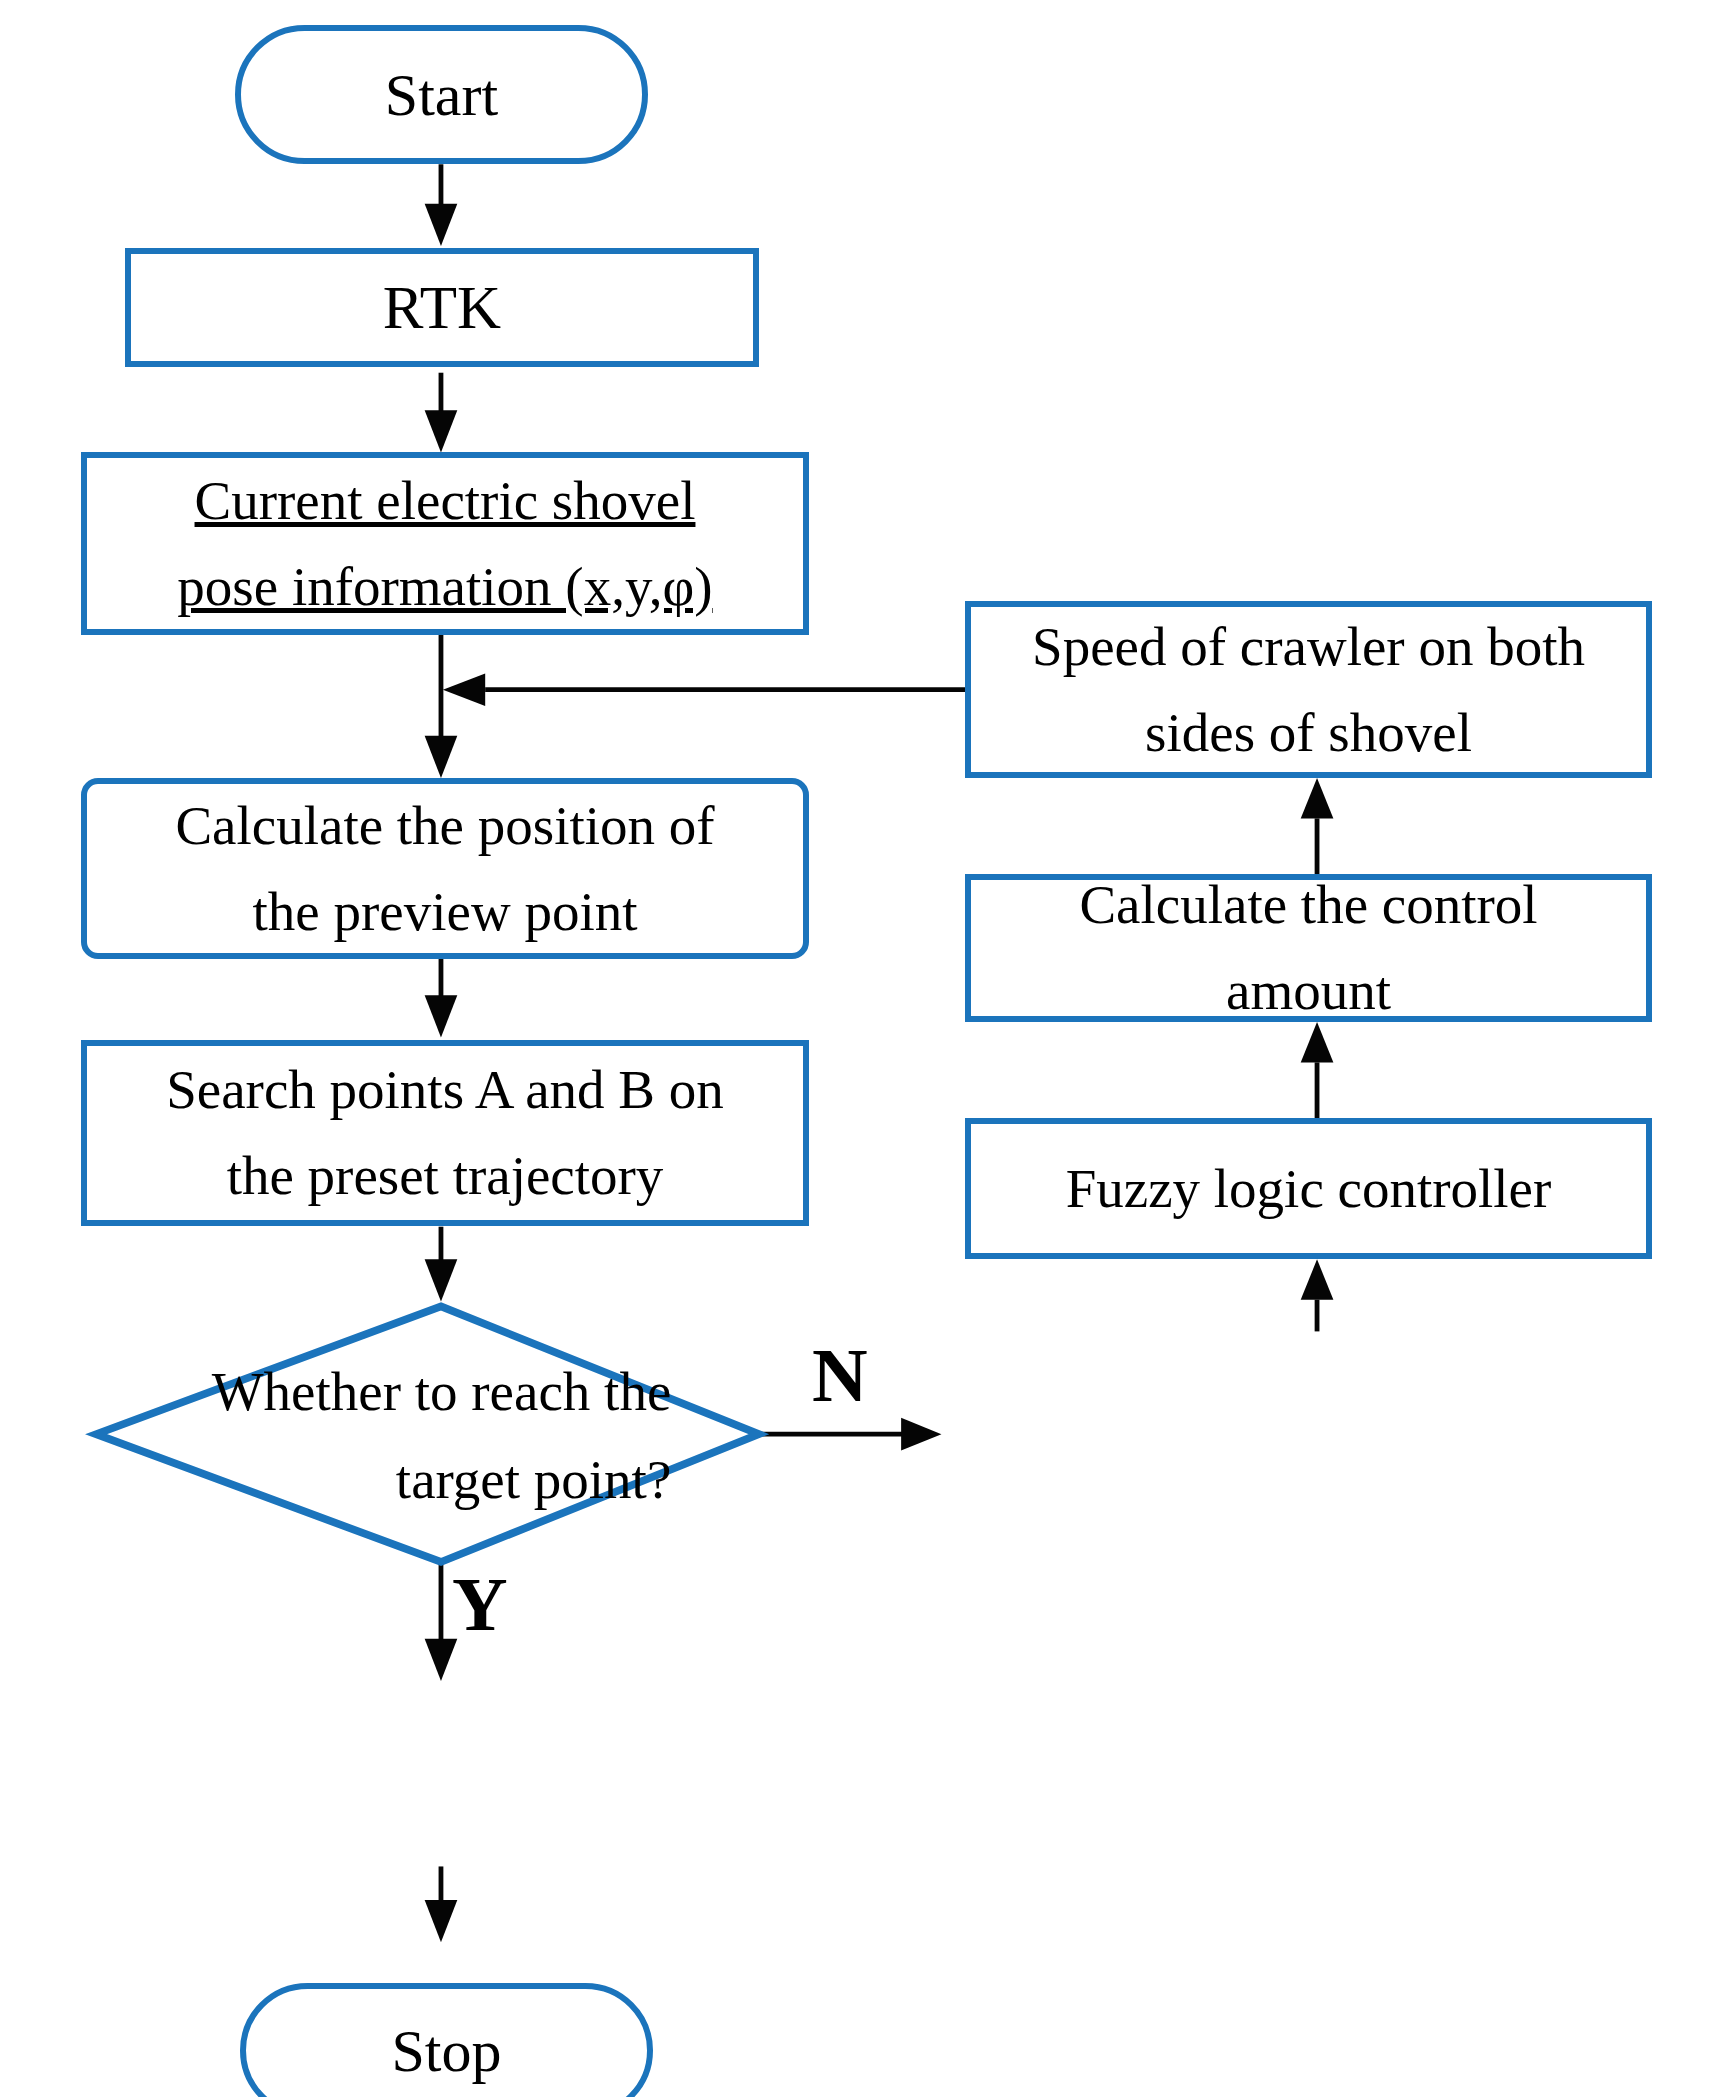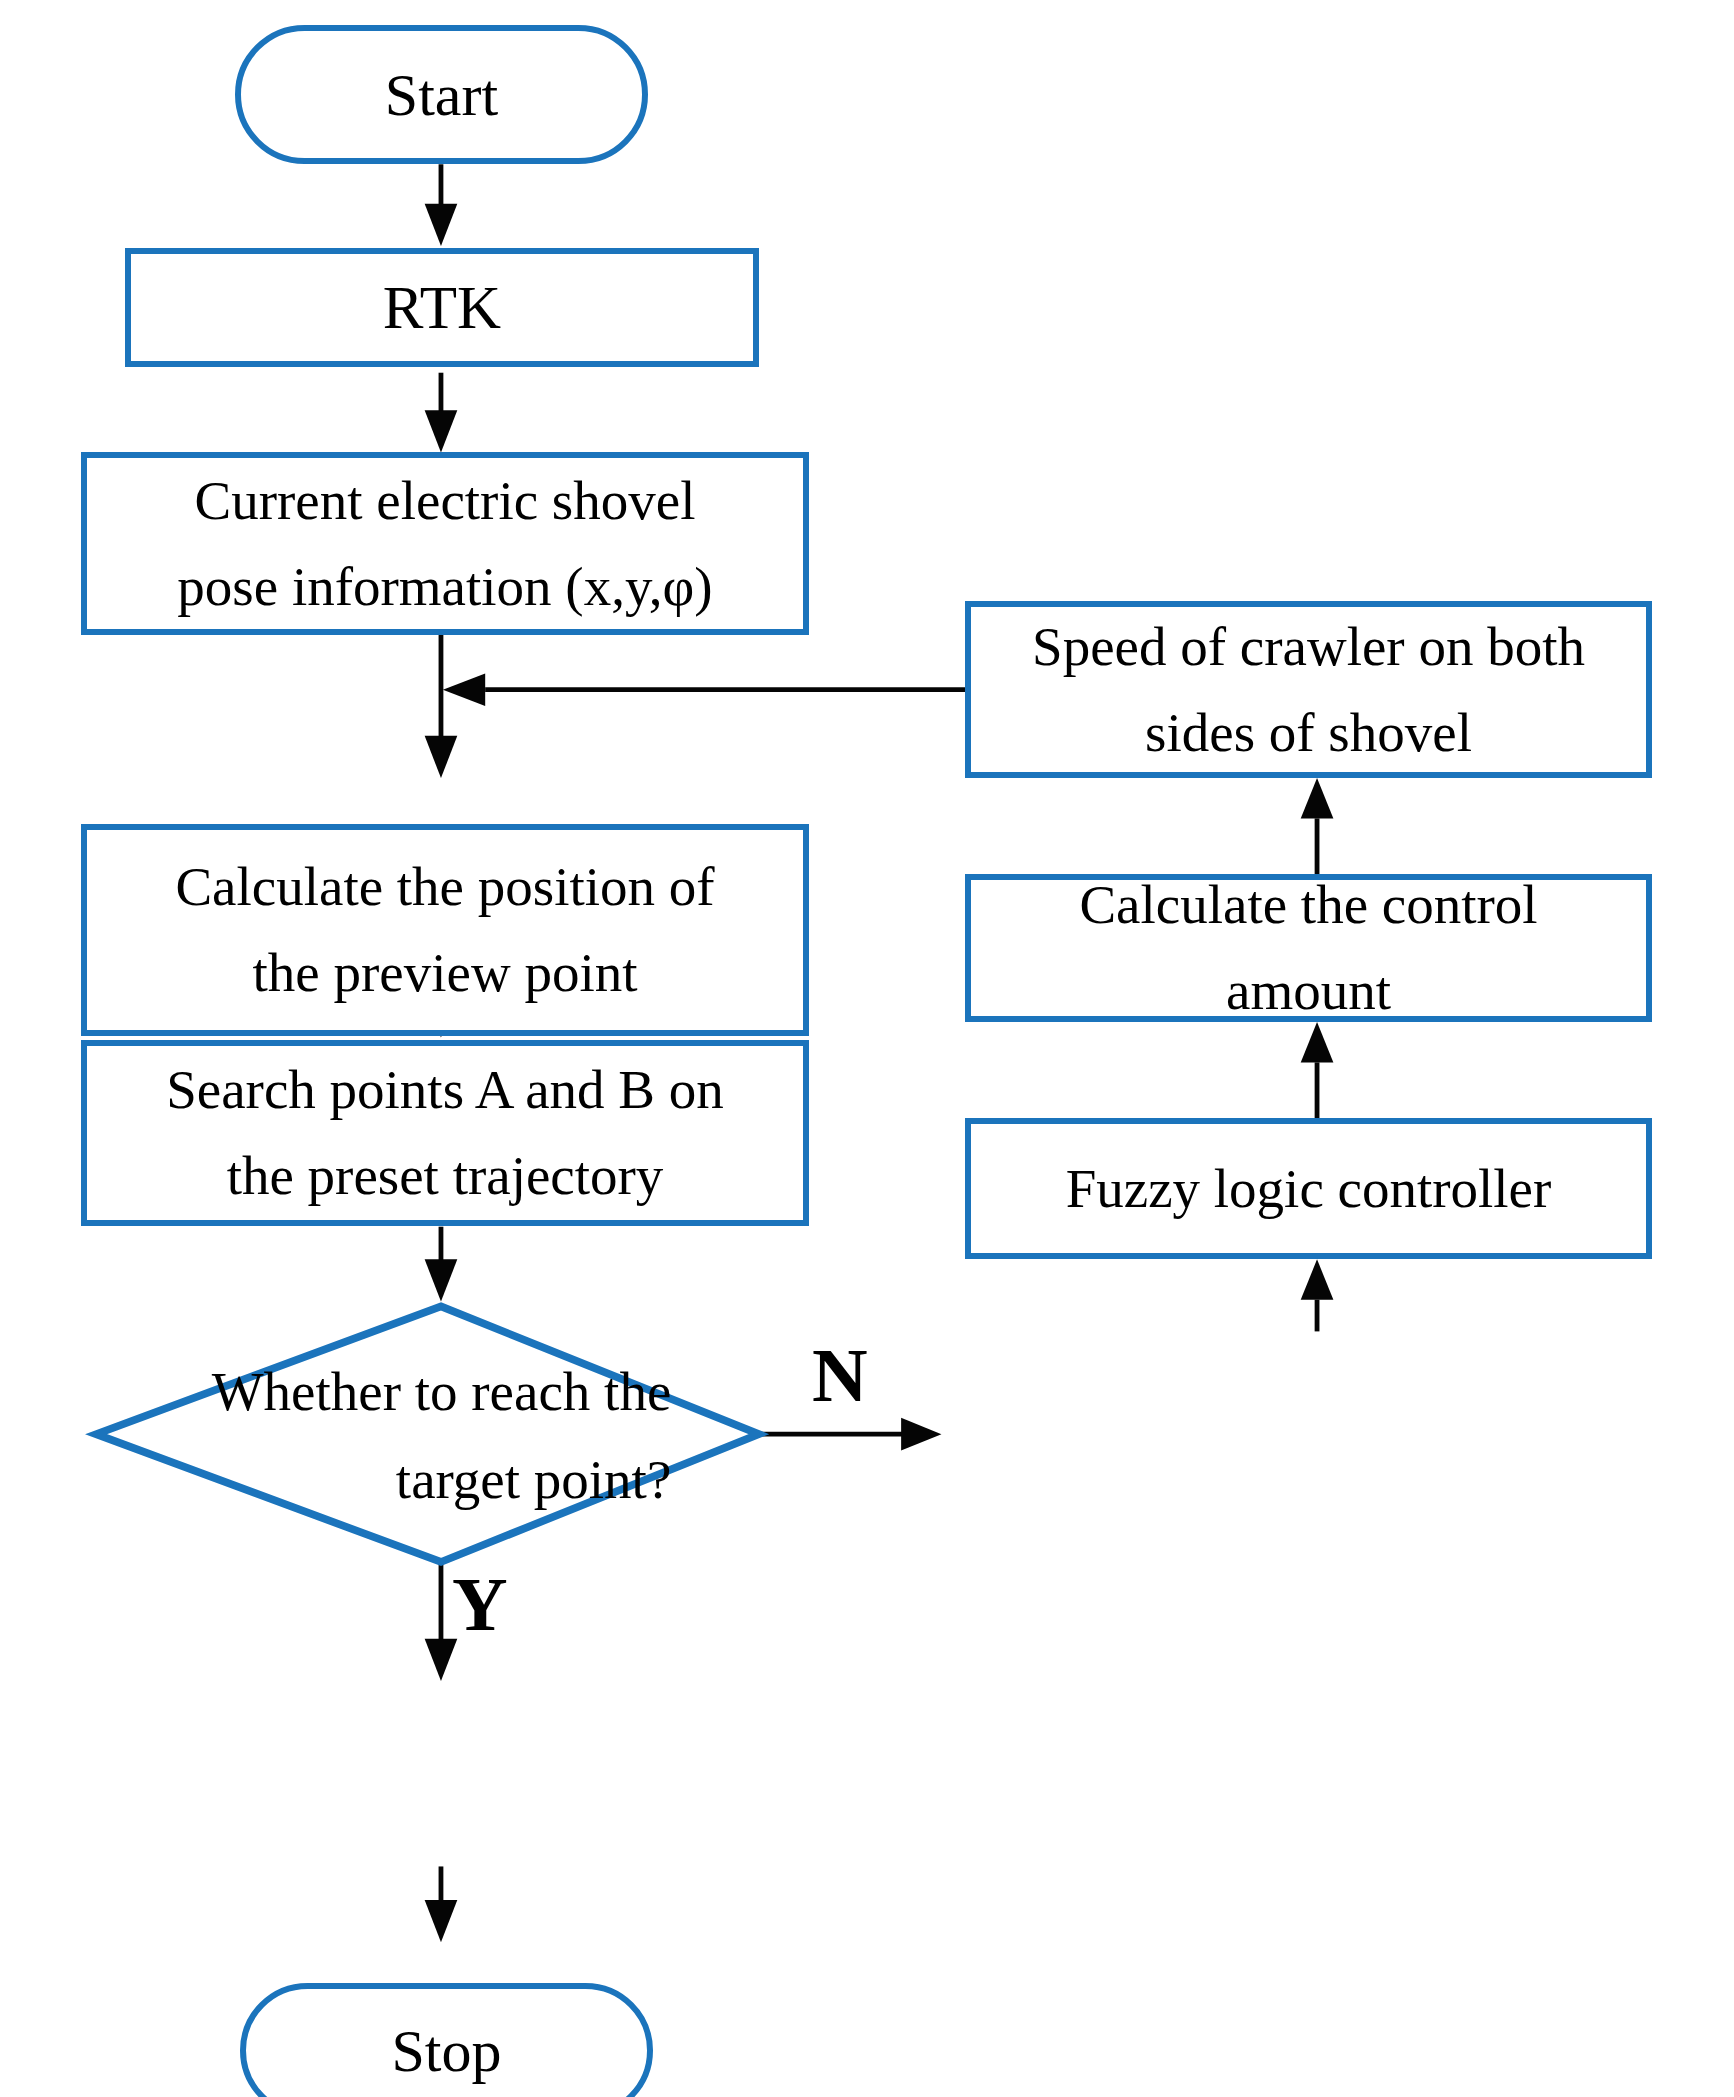--- a/index.html
+++ b/index.html
@@ -32,22 +32,22 @@
     background:transparent;border:none;
   }
   .edge-label{
     position:absolute;
     font-weight:bold;
     font-size:77px;line-height:77px;
   }
   
   #n-start   {left:235px; top:25px;   width:413px; height:139px;}
   #n-rtk     {left:125px; top:248px;  width:634px; height:119px; font-size:61px;}
-  #n-pose    {left:81px;  top:452px;  width:728px; height:183px;}
-  #n-calcpos {left:81px;  top:824px;  width:728px; height:212px;}
+  #n-pose    {left:81px;  top:452px;  width:728px; height:183px;text-decoration:underline;}
+  #n-calcpos {left:81px;  top:778px;  width:728px; height:181px;border-radius:17px;}
   #n-search  {left:81px;  top:1040px; width:728px; height:186px;}
   #n-decision{left:134px; top:1331px; width:615px; height:209px;}
   #n-stopped {left:81px;  top:1681px; width:728px; height:185px;}
   #n-stop    {left:240px; top:1943px; width:413px; height:135px; border-radius:69px;margin-top:40px;}
   #n-speed   {left:965px;top:601px;  width:687px; height:177px;}
   #n-control {left:965px;top:874px;  width:687px; height:148px;}
   #n-fuzzy   {left:965px;top:1118px; width:687px; height:141px;}
   #n-deviation{left:940px;top:1332px; width:749px; height:196px;}
   #lbl-n{left:812px; top:1337px;}
   #lbl-y{left:452px; top:1566px;}

